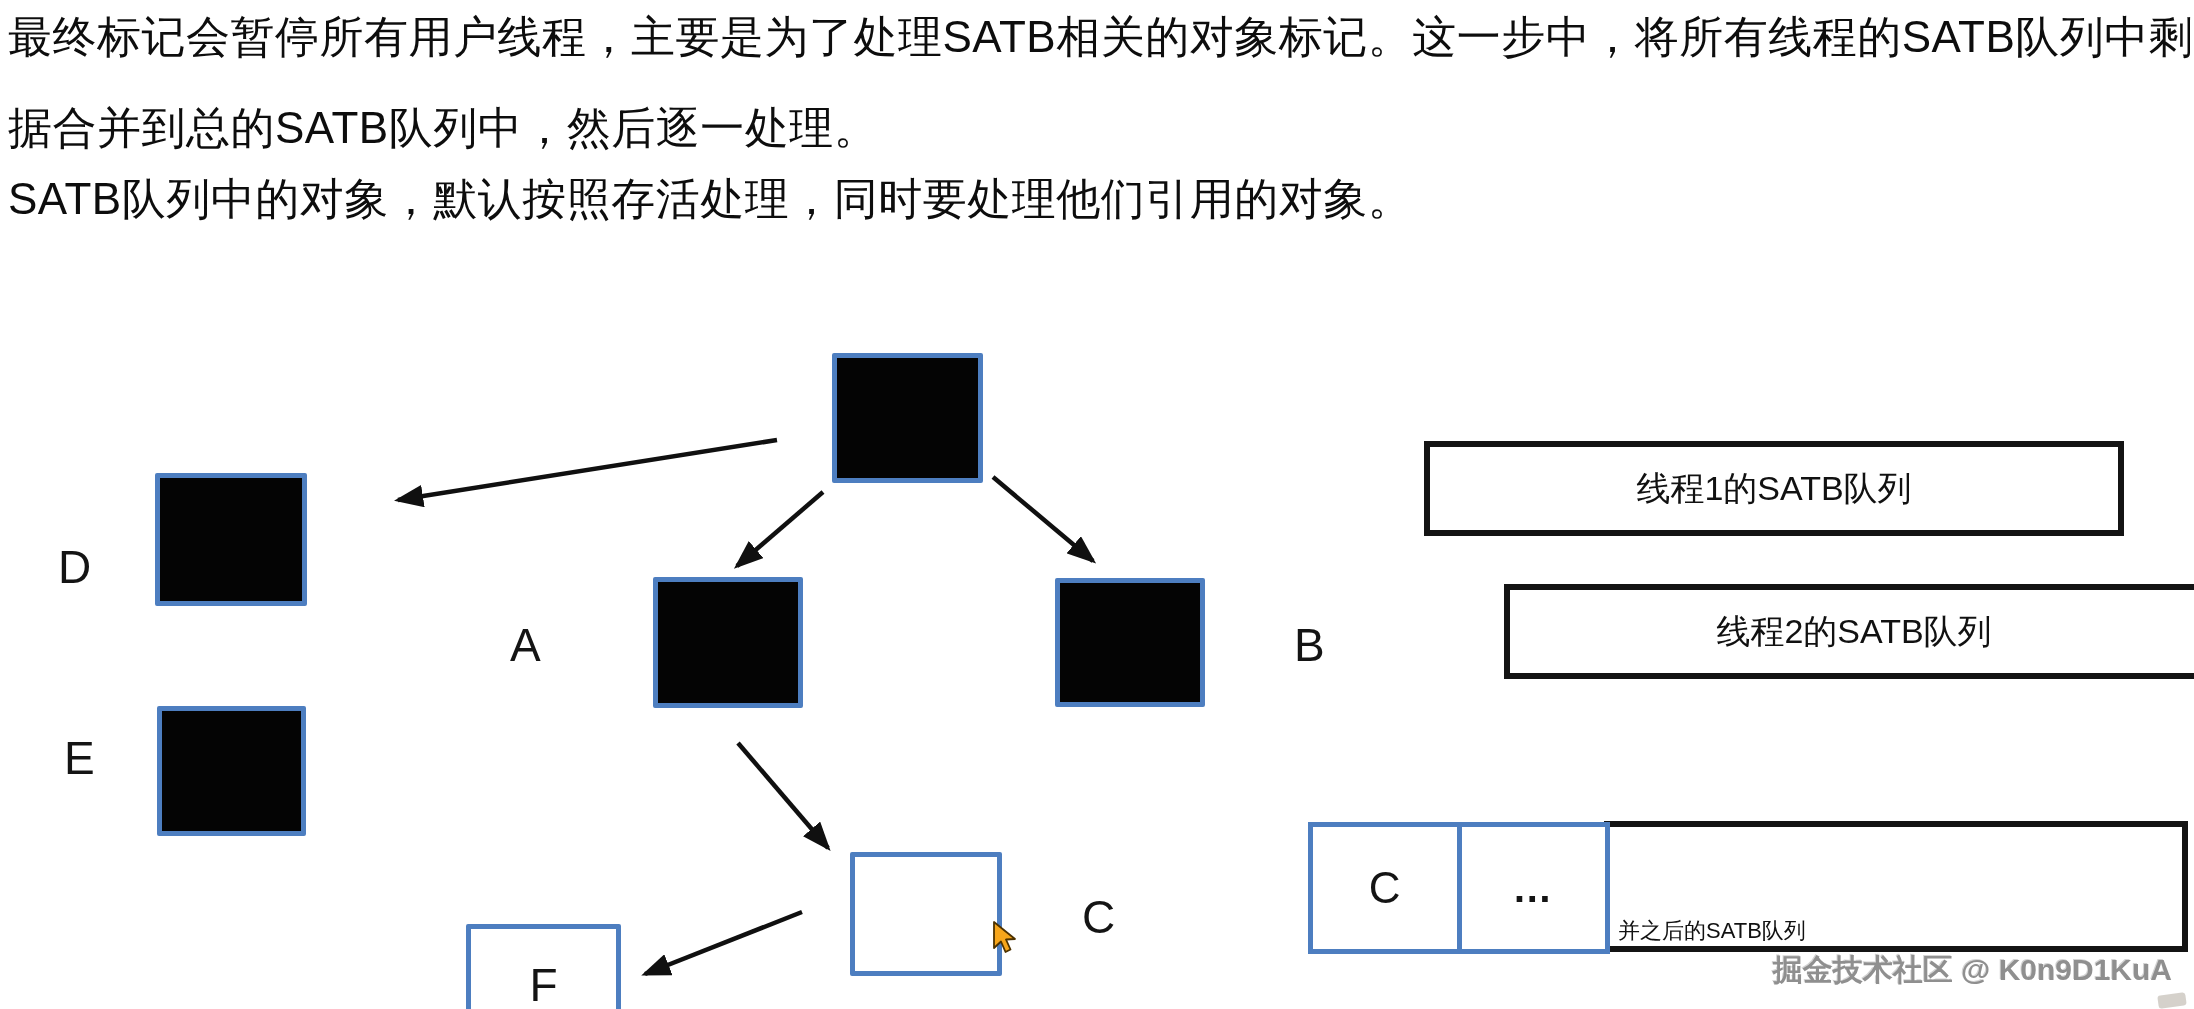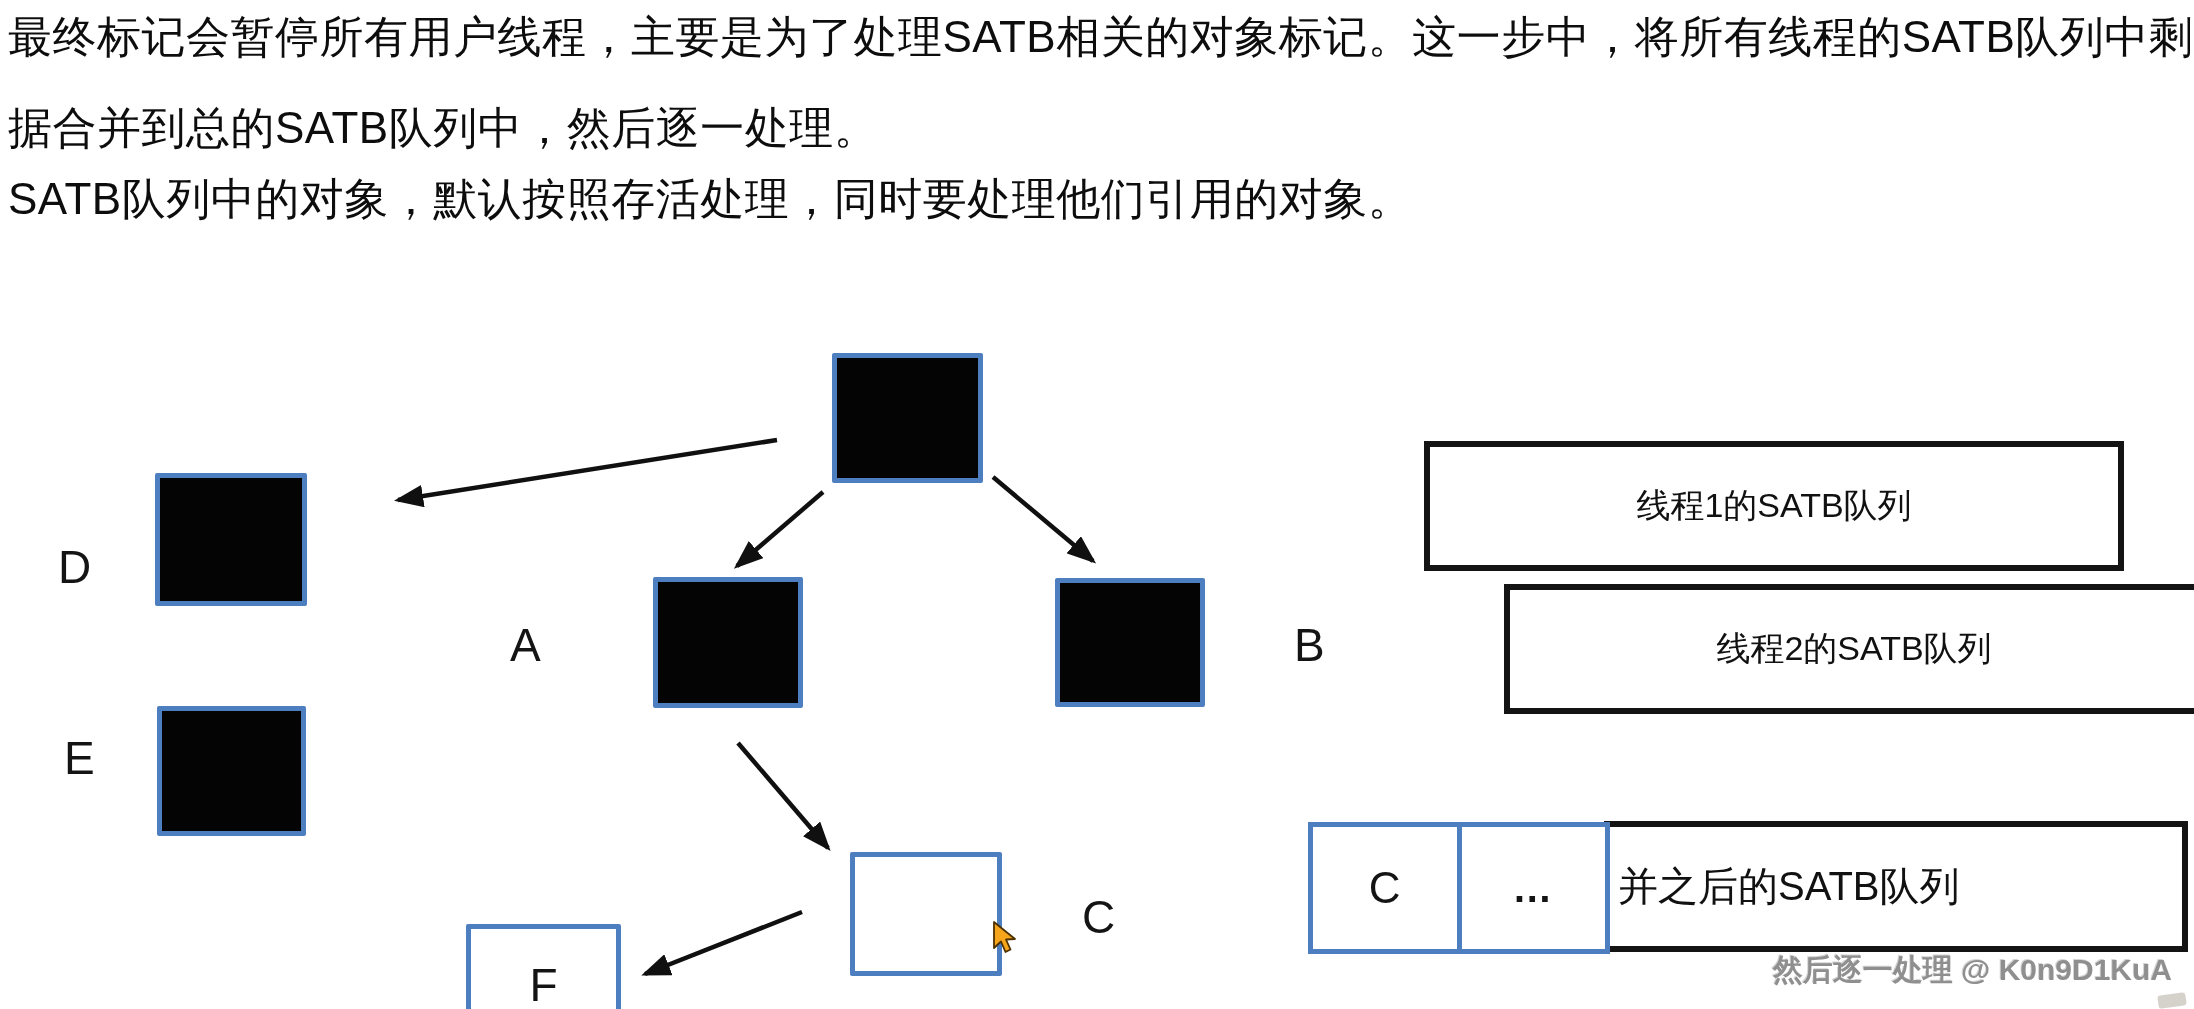--- a/index.html
+++ b/index.html
@@ -44,40 +44,40 @@
   #arrow-layer {
     position:absolute; left:0; top:0;
     width:2194px; height:1009px;
     pointer-events:none;
   }
   .edge { stroke:#101010; stroke-width:4.5; }
 
   
   .qbox {
     position:absolute;
-    width:700px; height:130px;
+    width:700px; height:95px;
     border:6px solid #141414;
     box-sizing:border-box;
     background:#ffffff;
     display:flex; align-items:center; justify-content:center;
     font-size:34px; color:#111111;
   }
   .qbox.q1 { left:1424px; top:441px; }
   .qbox.q2 { left:1504px; top:584px; }
 
   
   .mergedbox {
     position:absolute;
     left:1604px; top:821px;
     width:584px; height:131px;
     border:6px solid #141414;
     box-sizing:border-box;
     background:#ffffff;
-    display:flex; align-items:center;
-    font-size:40px; color:#111111;
+    display:flex; align-items:flex-end;
+    font-size:22px; color:#111111;
     z-index:1;
   }
   .mergedbox .mlabel { padding-left:8px; white-space:nowrap; }
 
   
   .cellpair {
     position:absolute;
     left:1308px; top:822px;
     width:302px; height:132px;
     border:5px solid #4d7ec0;
@@ -161,20 +161,20 @@
   </div>
 
   <div class="mergedbox">
     <span class="mlabel">并之后的SATB队列</span>
   </div>
   <div class="cellpair">
     <div class="cell first">C</div>
     <div class="cell dots">…</div>
   </div>
 
-  <div class="watermark">然后逐一处理 @ K0n9D1KuA</div>
+  <div class="watermark">掘金技术社区 @ K0n9D1KuA</div>
   <div class="corner-smudge"></div>
 
   <svg id="cursor" width="32" height="36" viewBox="0 0 32 36">
     <polygon points="3,1 3,27 10,20.5 14.5,31 19.5,28.5 15,18.5 24,18" fill="#f7a61b" stroke="#4d3200" stroke-width="1.8" stroke-linejoin="round"></polygon>
   </svg>
 
 </div>
 
 </body></html>

